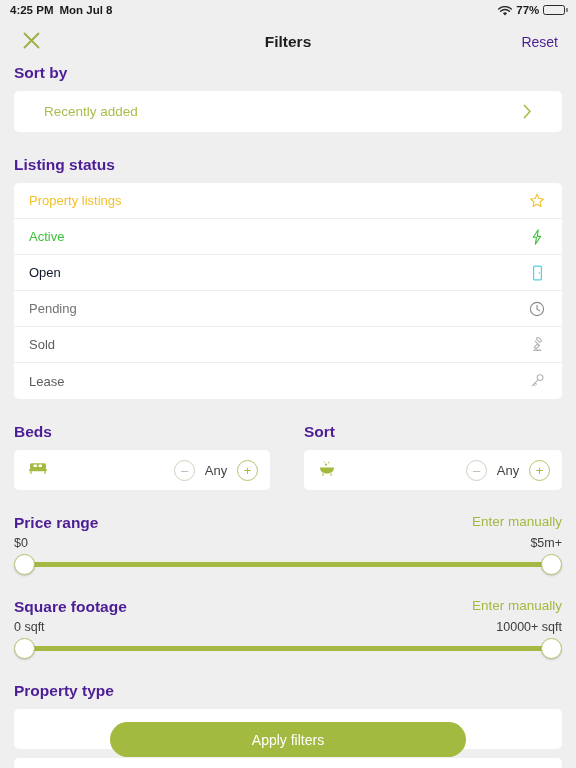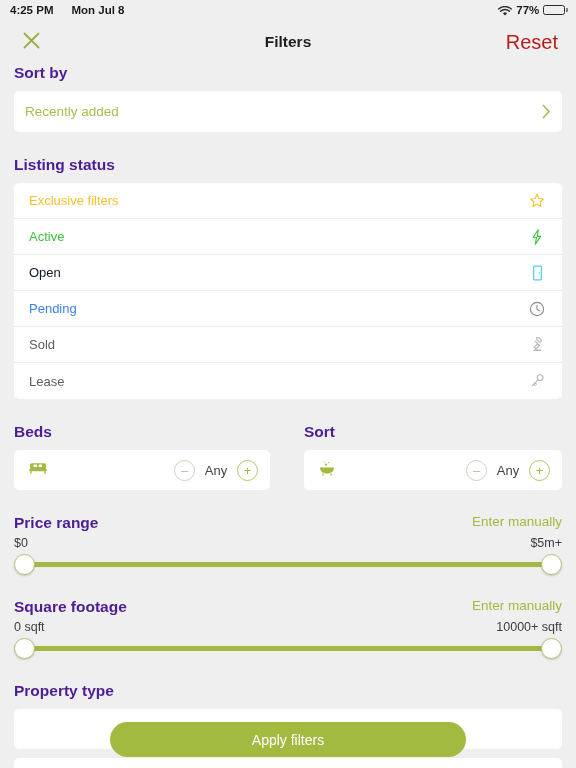--- a/index.html
+++ b/index.html
@@ -10,21 +10,21 @@
     -webkit-font-smoothing: antialiased;
     overflow: hidden;
   }
   .screen { position: relative; width: 576px; height: 768px; background: #efefef; }
 
   
   .statusbar {
     height: 20px; display: flex; align-items: center;
     padding: 0 8px 0 10px; font-size: 11.5px; font-weight: bold; color: #1a1a1a;
   }
-  .sb-left { display: flex; align-items: center; gap: 18px; }
+  .sb-left { display: flex; align-items: center; gap: 6px; }
   .sb-right { margin-left: auto; display: flex; align-items: center; gap: 4px; }
   .wifi-icon { display: inline-block; width: 14px; height: 11px; position: relative; top: 1px; }
   .battery { display: flex; align-items: center; }
   .battery-body {
     width: 22px; height: 10.5px; border: 1.3px solid #2b2b2b; border-radius: 2.5px;
     padding: 1px; position: relative;
   }
   .battery-fill { height: 100%; background: #2b2b2b; border-radius: 1px; width: 77%; }
   .battery-cap {
     width: 1.7px; height: 4px; background: #7d7d7d; border-radius: 0 1px 1px 0; margin-left: 1px;
@@ -33,21 +33,21 @@
   
   .navbar {
     height: 44px; display: flex; align-items: center; padding: 0 18px; position: relative;
   }
   .nav-close { width: 26px; height: 26px; display: flex; align-items: center; justify-content: center; cursor: pointer; }
   .nav-title {
     position: absolute; left: 0; right: 0; text-align: center;
     font-size: 15.5px; font-weight: bold; color: #1e1e1e; pointer-events: none;
   }
   .nav-reset {
-    margin-left: auto; font-size: 20px; color: #b91c1c; cursor: pointer; z-index: 2;
+    margin-left: auto; font-size: 14px; color: #4c1d95; cursor: pointer; z-index: 2;
   }
 
   
   .content { position: absolute; top: 64px; left: 0; right: 0; bottom: 0; overflow: hidden; }
 
   .section-label {
     font-size: 15.5px; font-weight: bold; color: #4c1d95;
     padding: 0 14px; margin-bottom: 9px;
   }
   .section-head {
@@ -55,21 +55,21 @@
     padding: 0 14px; margin-bottom: 4px;
   }
   .section-head .section-label { padding: 0; margin: 0; }
   .enter-manually { font-size: 13.5px; color: #a2ba3f; cursor: pointer; }
 
   .card {
     background: #ffffff; margin: 0 14px; border-radius: 5px; overflow: hidden;
   }
 
   .sort-row {
-    height: 41px; display: flex; align-items: center; padding: 0 11px; cursor: pointer;
+    height: 41px; display: flex; align-items: center; padding: 0 30px; cursor: pointer;
   }
   .sort-row .val { font-size: 13.5px; color: #a8bd4e; }
   .chev { margin-left: auto; color: #a8bd4e; display: flex; align-items: center; }
 
   .status-row {
     height: 36px; display: flex; align-items: center; padding: 0 15px;
     border-bottom: 1px solid #ececec; cursor: pointer;
   }
   .status-row:last-child { border-bottom: none; }
   .status-row .txt { font-size: 13px; }
@@ -183,21 +183,21 @@
         </span>
       </div>
     </div>
 
     <div class="gap-lg"></div>
 
     <div class="section-label">Listing status</div>
     <div class="card">
 
       <div class="status-row">
-        <span class="txt" style="color:#f2c12e">Exclusive filters</span>
+        <span class="txt" style="color:#f2c12e">Property listings</span>
         <span class="ic">
           <svg width="16" height="16" viewBox="0 0 16 16">
             <path d="M8 1.3 L9.9 5.5 L14.4 6 L11 9 L12 13.5 L8 11.2 L4 13.5 L5 9 L1.6 6 L6.1 5.5 Z" fill="none" stroke="#f2c12e" stroke-width="1.1" stroke-linejoin="round"></path>
           </svg>
         </span>
       </div>
 
       <div class="status-row">
         <span class="txt" style="color:#3cc13b">Active</span>
         <span class="ic">
@@ -211,21 +211,21 @@
         <span class="txt" style="color:#0f172a">Open</span>
         <span class="ic">
           <svg width="11" height="16" viewBox="0 0 11 16">
             <rect x="1.6" y="1.2" width="7.8" height="13.6" rx="1.1" fill="none" stroke="#4dd0e8" stroke-width="1.2"></rect>
             <circle cx="7.3" cy="8" r="0.8" fill="#4dd0e8"></circle>
           </svg>
         </span>
       </div>
 
       <div class="status-row">
-        <span class="txt" style="color:#3b82f6">Pending</span>
+        <span class="txt" style="color:#737373">Pending</span>
         <span class="ic">
           <svg width="16" height="16" viewBox="0 0 16 16">
             <circle cx="8" cy="8" r="6.6" fill="none" stroke="#8b8b8b" stroke-width="1.1"></circle>
             <path d="M8 4.2 L8 8.2 L10.8 9.9" stroke="#8b8b8b" stroke-width="1.1" fill="none" stroke-linecap="round" stroke-linejoin="round"></path>
           </svg>
         </span>
       </div>
 
       <div class="status-row">
         <span class="txt" style="color:#5d5d5d">Sold</span>

